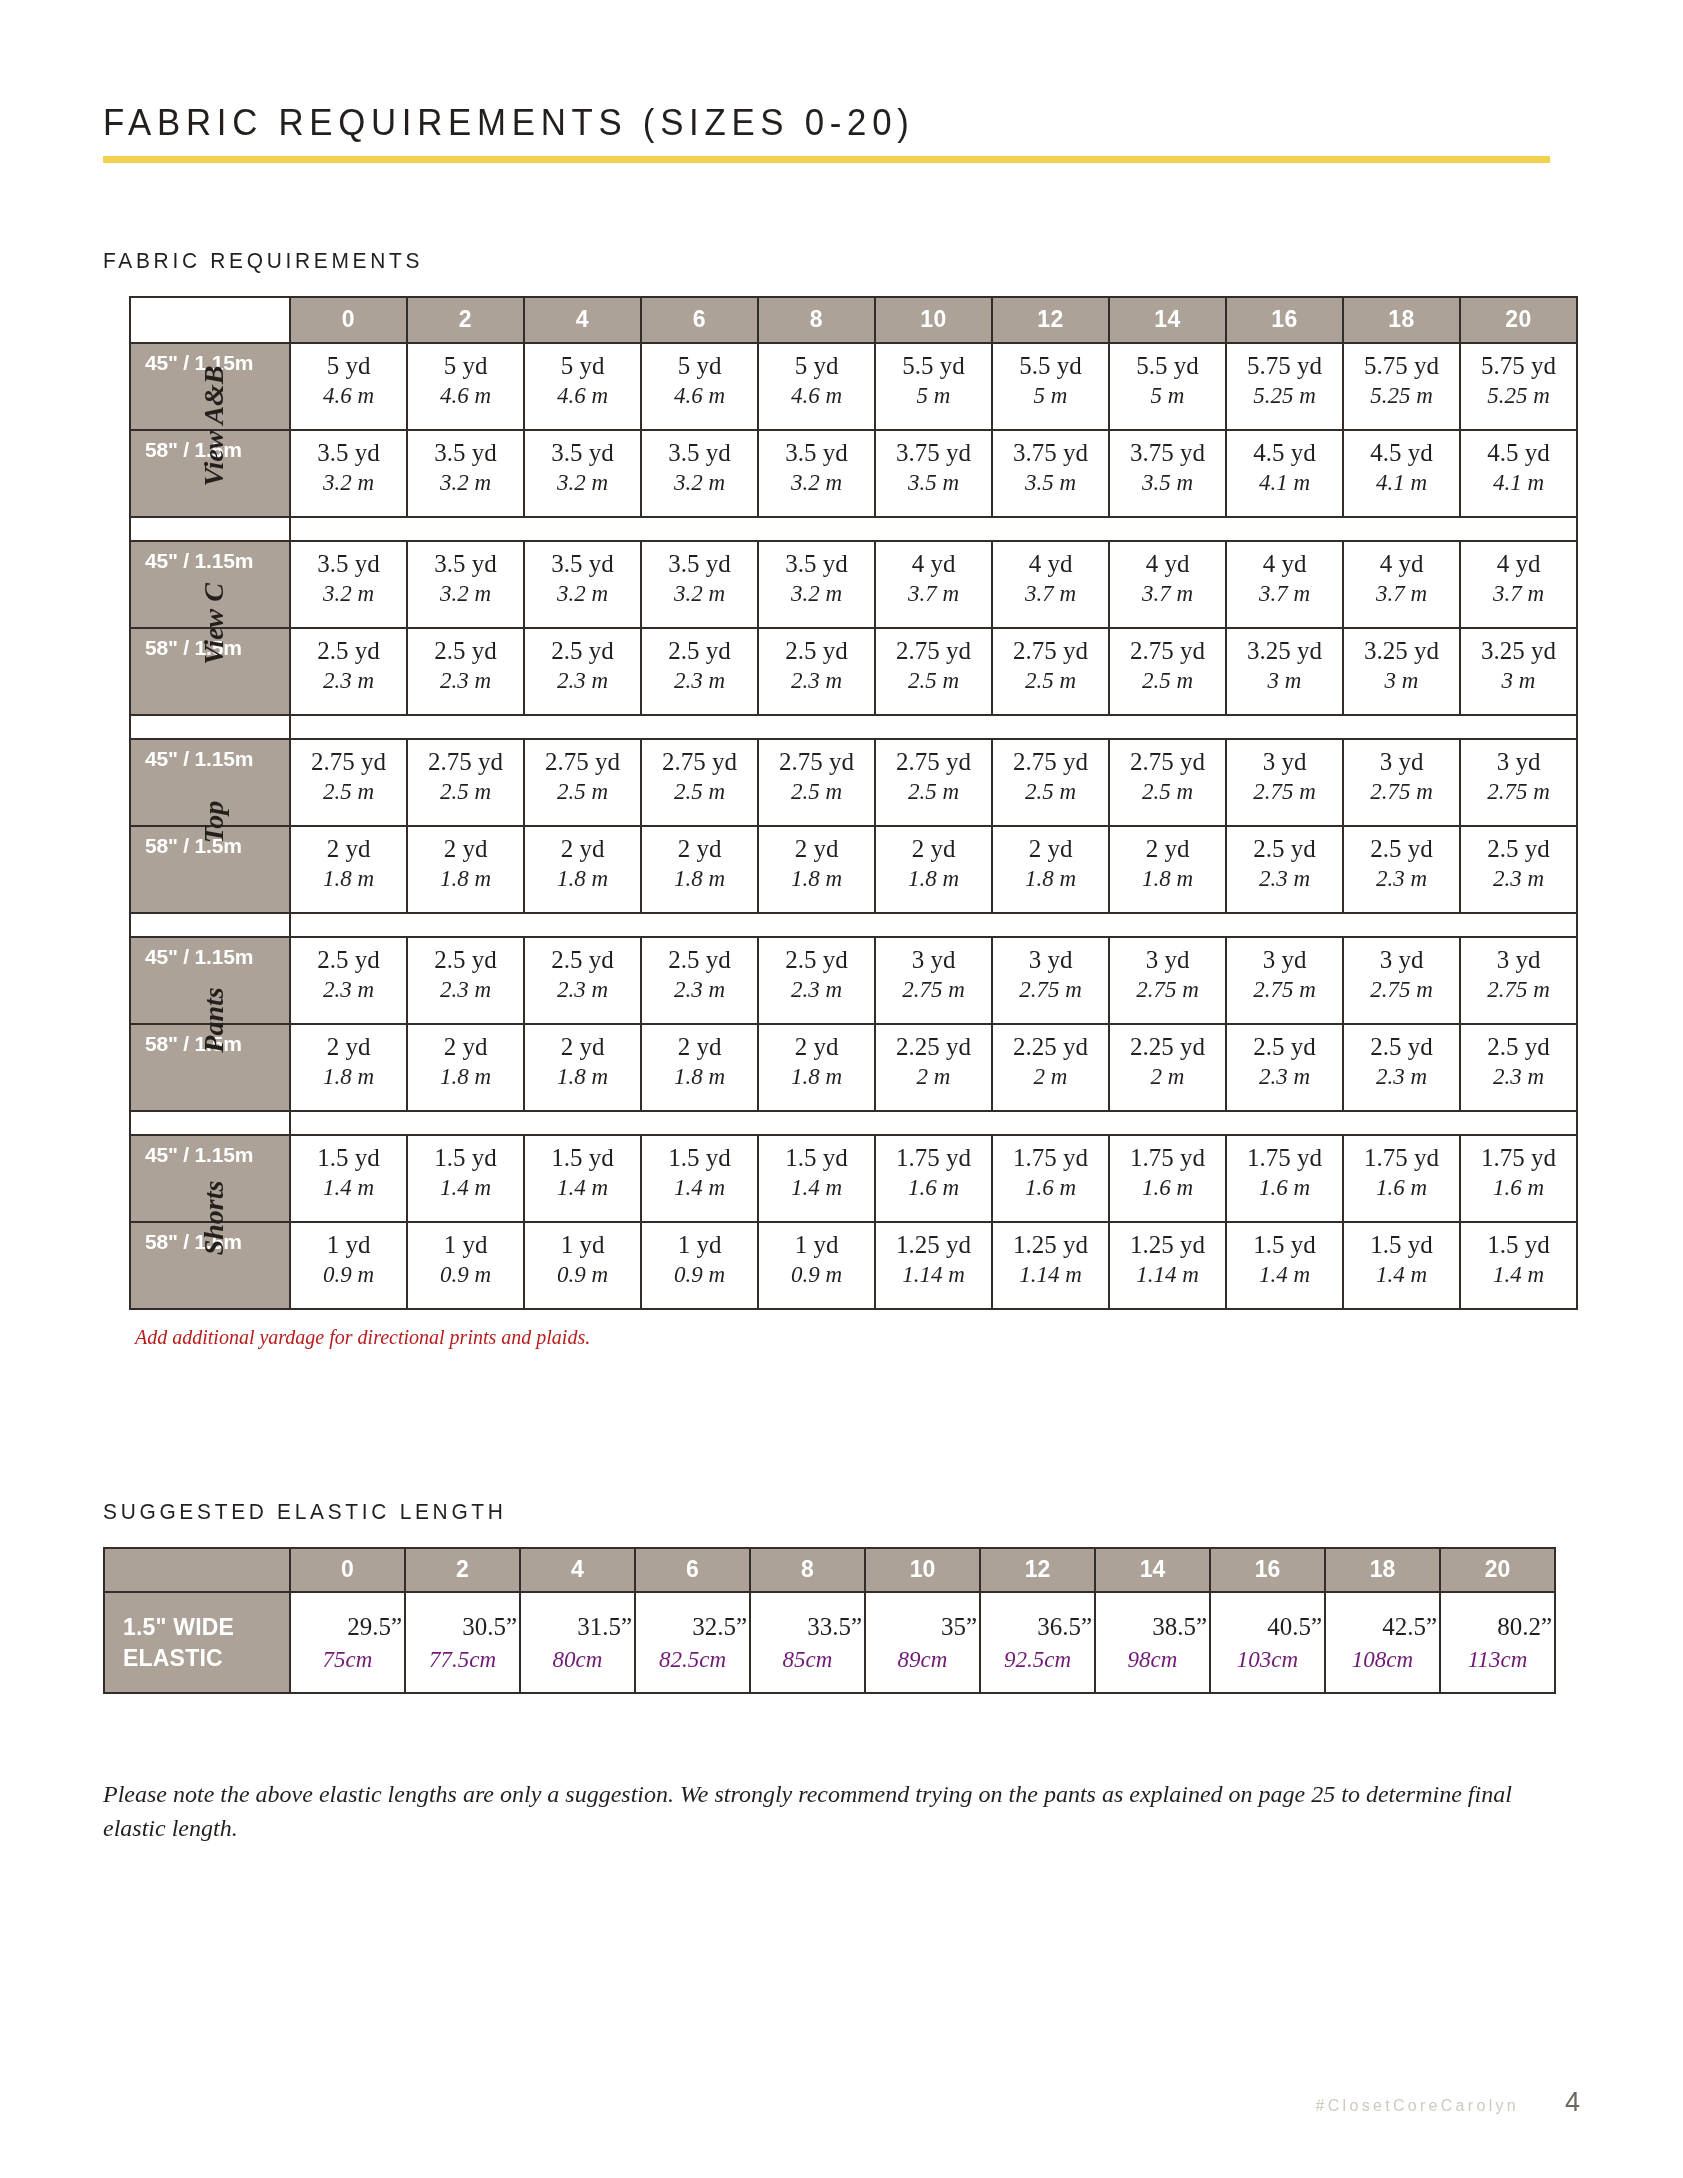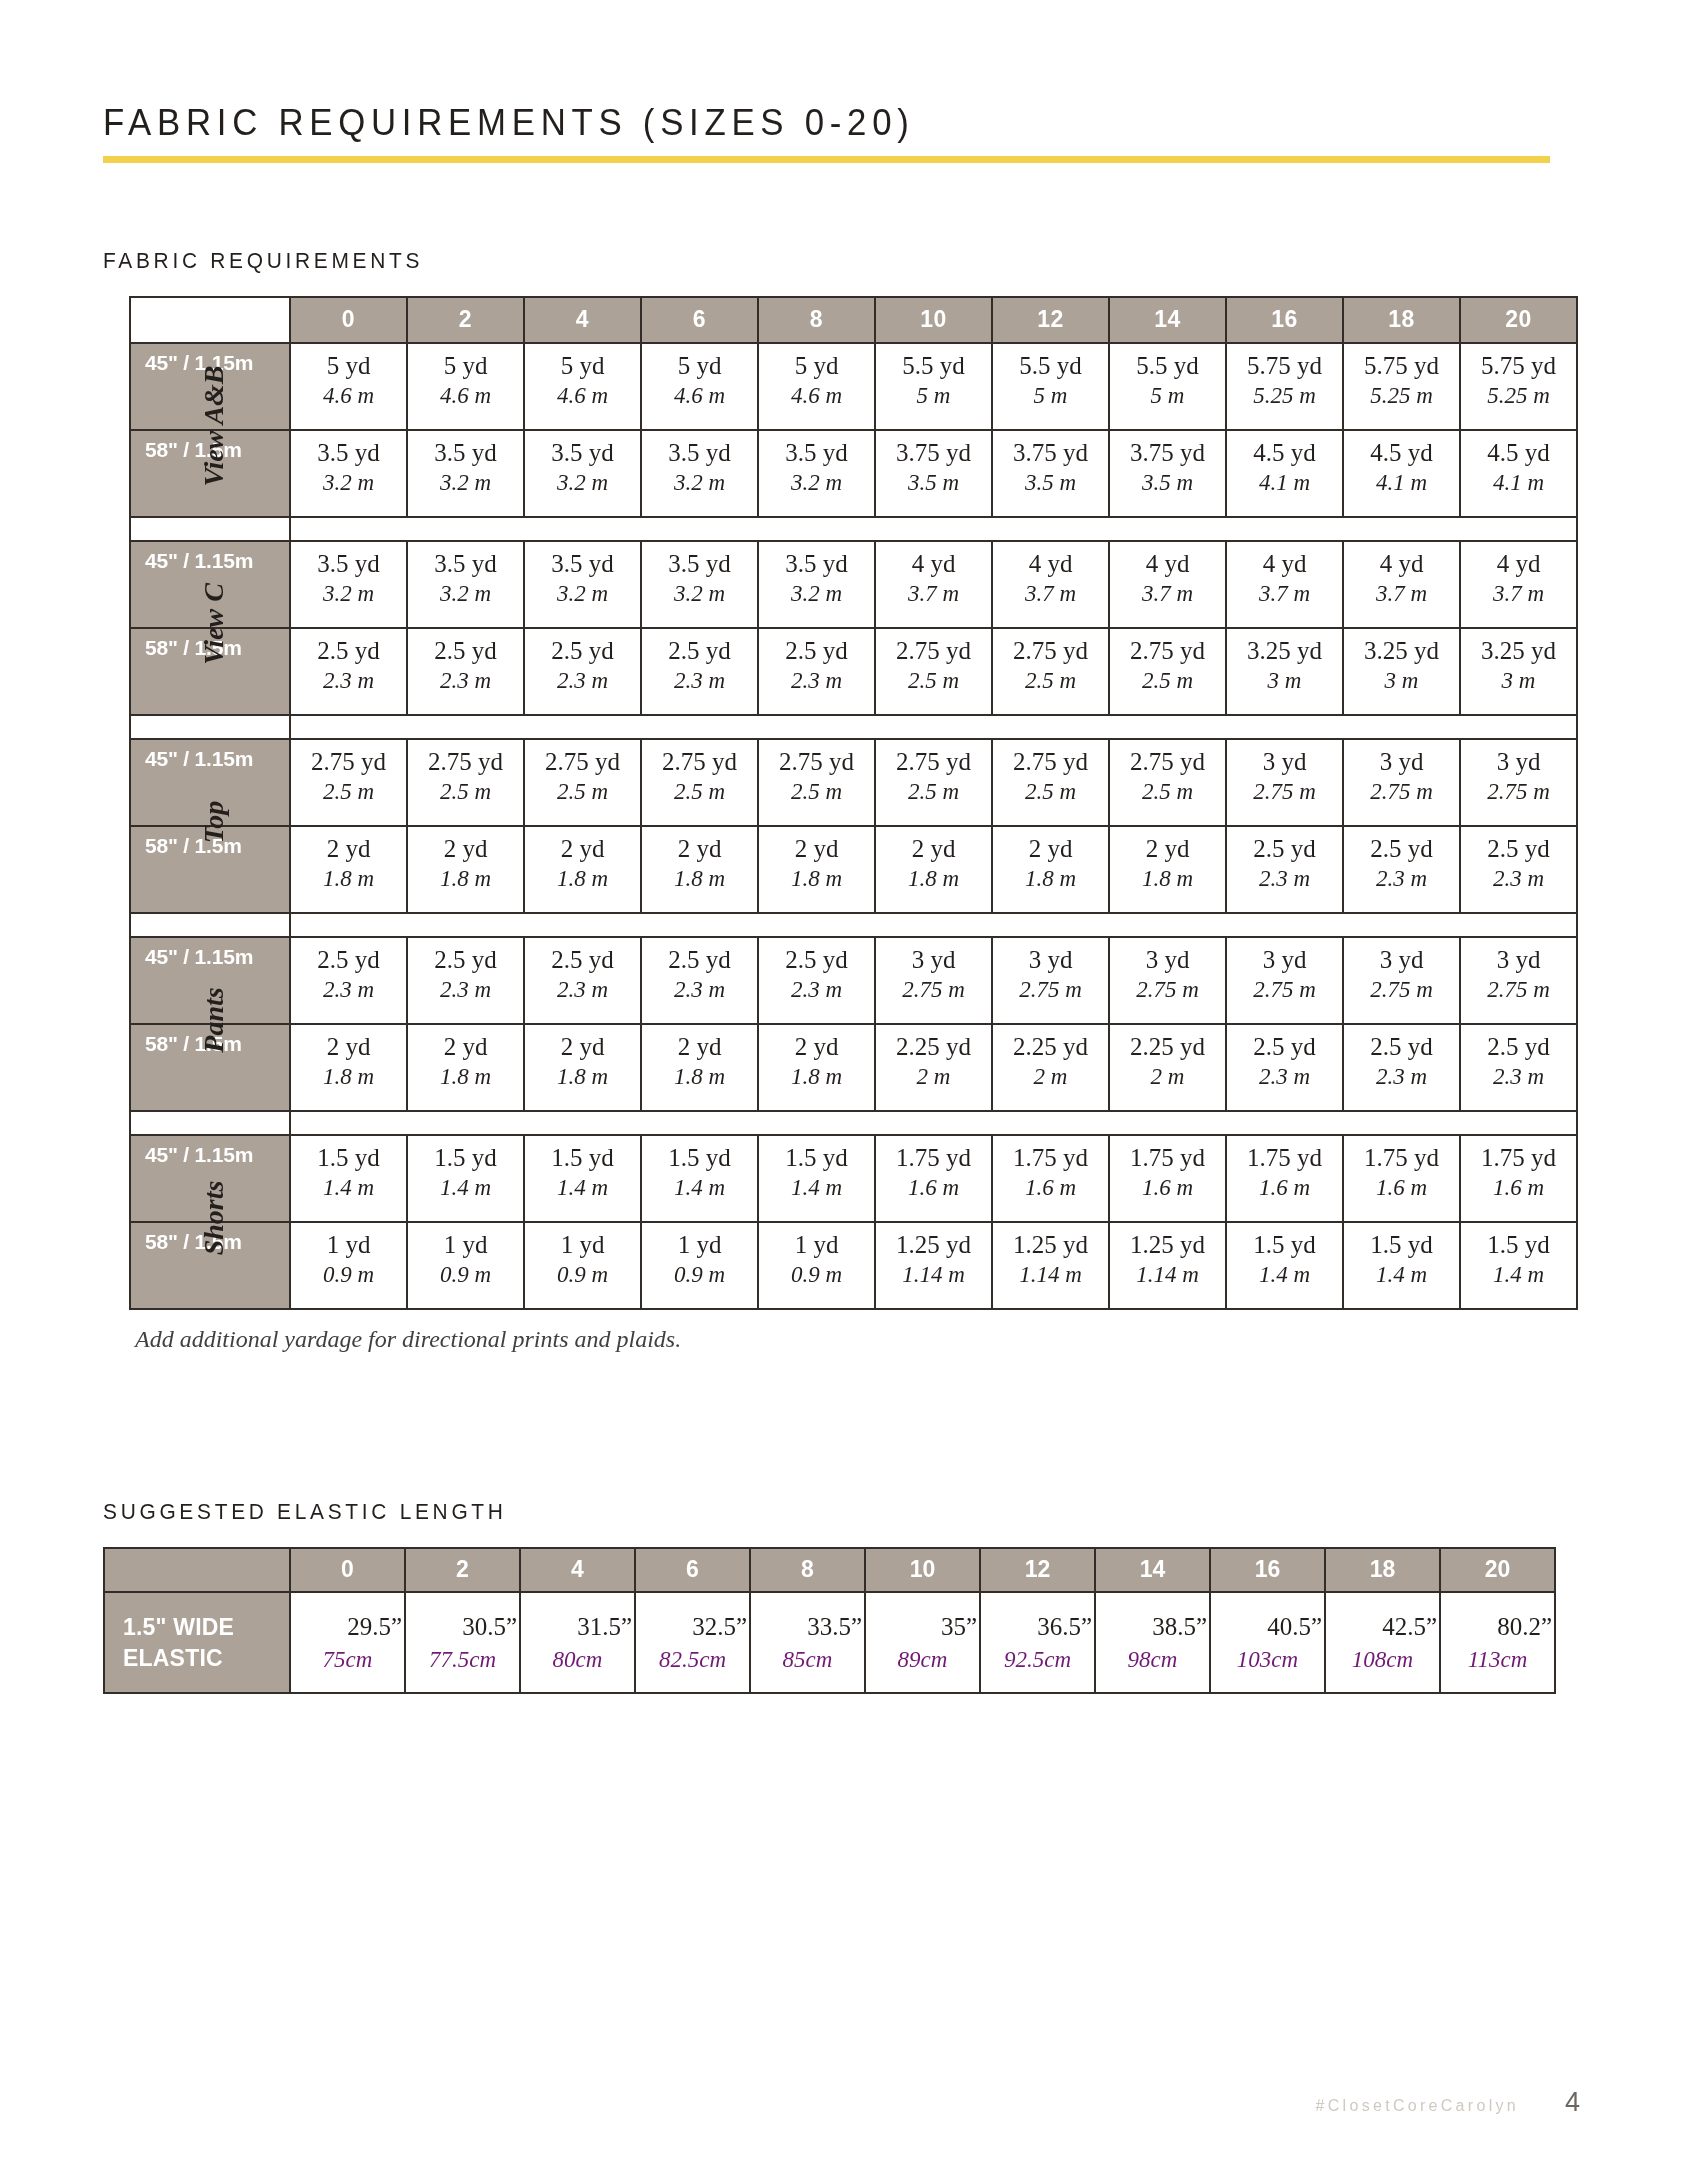--- a/index.html
+++ b/index.html
@@ -183,22 +183,22 @@
     transform: rotate(-90deg);
     transform-origin: center center;
     white-space: nowrap;
   }
 
   .table-note {
     margin-top: 16px;
     margin-left: 32px;
     font-family: "Liberation Serif", serif;
     font-style: italic;
-    font-size: 24px;
-    color: #404040;
+    font-size: 20px;
+    color: #b91c1c;
   }
 
   
   .elastic-wrap {
     position: absolute;
     left: 103px;
     top: 1499px;
     width: 1485px;
   }
   .elastic-area {
@@ -979,20 +979,21 @@
               <td class="val">
                 <span class="inch">80.2”</span>
                 <span class="cm">113cm</span>
               </td>
             </tr>
           </tbody>
       </table>
     </div>
   </div>
 
+  <div class="elastic-note">Please note the above elastic lengths are only a suggestion. We strongly recommend trying on the pants as explained on page 25 to determine final elastic length.</div>
 
   <div class="footer">
     <div class="footer-hash">#ClosetCoreCarolyn</div>
     <div class="footer-page">4</div>
   </div>
 
 </div>
 
 
 </body></html>

